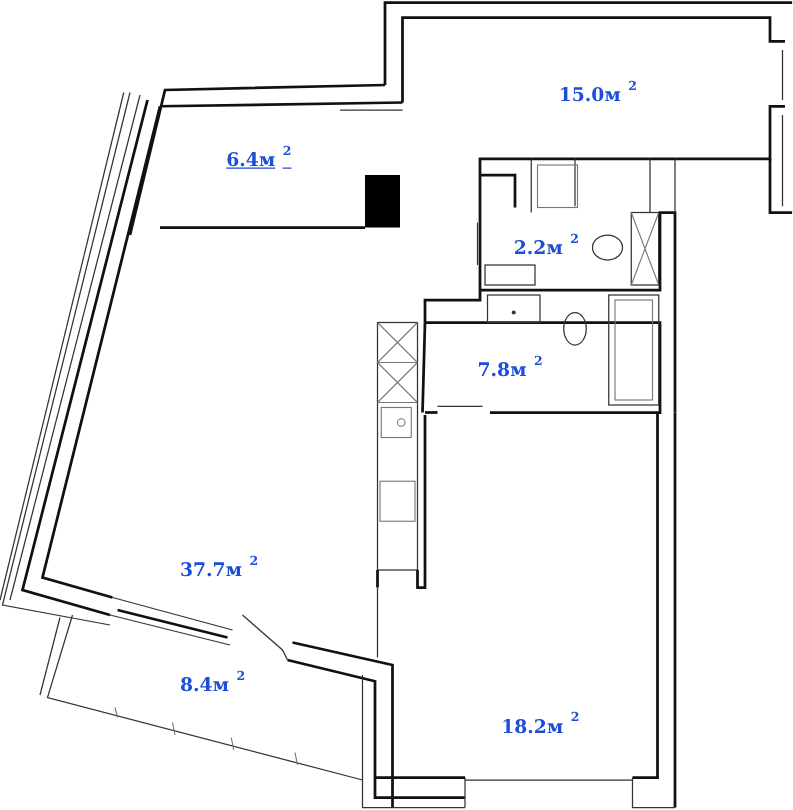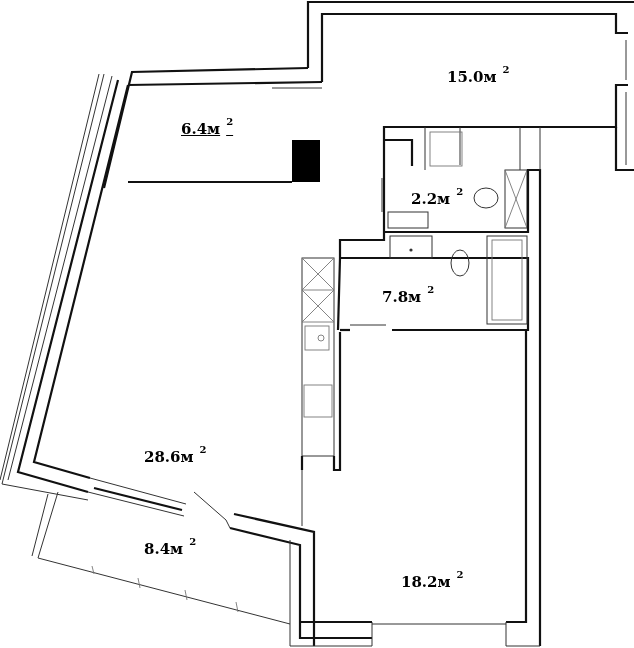--- a/index.html
+++ b/index.html
@@ -1,18 +1,18 @@
 <!DOCTYPE html>
 <html><head>
 <meta charset="utf-8">
 <style>
   html, body { margin:0; padding:0; background:#ffffff; }
   #plan { position:relative; width:634px; height:648px; overflow:hidden; background:#fff; }
   svg { position:absolute; left:0; top:0; }
-  .label { position:absolute; font-family:"DejaVu Serif","Liberation Serif",serif; font-weight:bold; font-size:15px; color:#000000; white-space:nowrap; }
+  .label { position:absolute; font-family:"DejaVu Serif","Liberation Serif",serif; font-weight:bold; font-size:15px; color:#1d4ed8; white-space:nowrap; }
   .label sup { font-size:10px; position:relative; top:-3px; margin-left:6px; }
   .w { fill:none; stroke:#111; stroke-width:2.2; }
   .t { fill:none; stroke:#333; stroke-width:1; }
   .g { fill:none; stroke:#777; stroke-width:0.9; }
 </style>
 </head>
 <body>
 
 <div id="plan">
   <svg width="634" height="648" viewBox="0 0 634 648">
@@ -93,21 +93,21 @@
   <div class="label" style="left:181px;top:119px;text-decoration:underline;">
     <span>6.4</span><span>м</span><sup>2</sup>
   </div>
   <div class="label" style="left:411px;top:189px;">
     <span>2.2</span><span>м</span><sup>2</sup>
   </div>
   <div class="label" style="left:382px;top:287px;">
     <span>7.8</span><span>м</span><sup>2</sup>
   </div>
   <div class="label" style="left:144px;top:447px;">
-    <span>28.6</span><span>м</span><sup>2</sup>
+    <span>37.7</span><span>м</span><sup>2</sup>
   </div>
   <div class="label" style="left:144px;top:539px;">
     <span>8.4</span><span>м</span><sup>2</sup>
   </div>
   <div class="label" style="left:401px;top:572px;">
     <span>18.2</span><span>м</span><sup>2</sup>
   </div>
 </div>
 
 </body></html>

